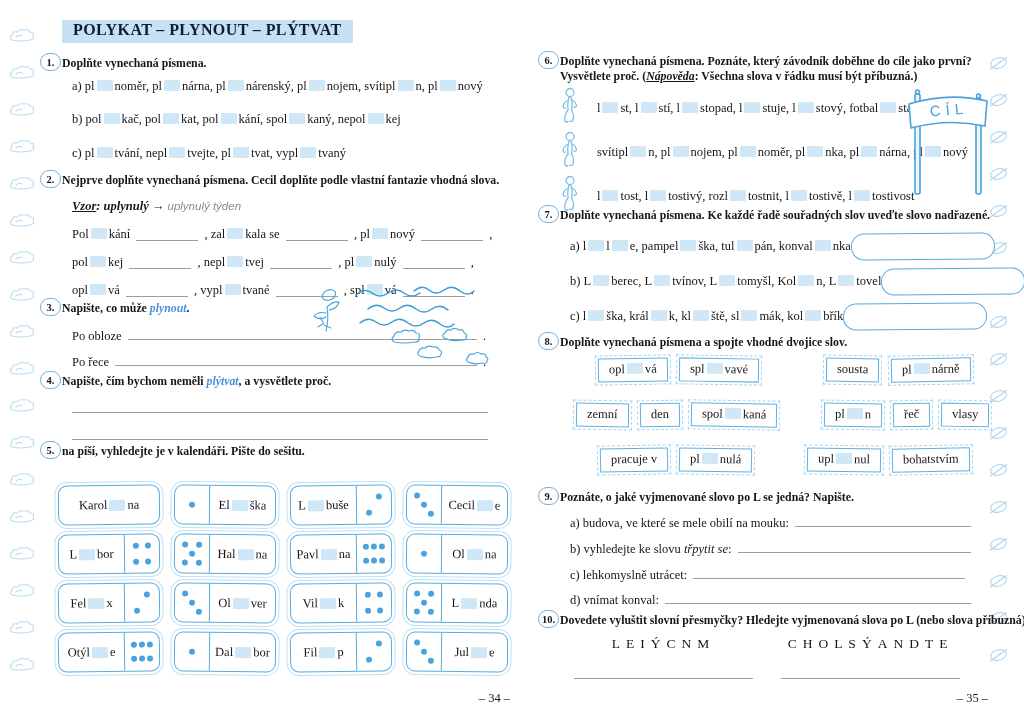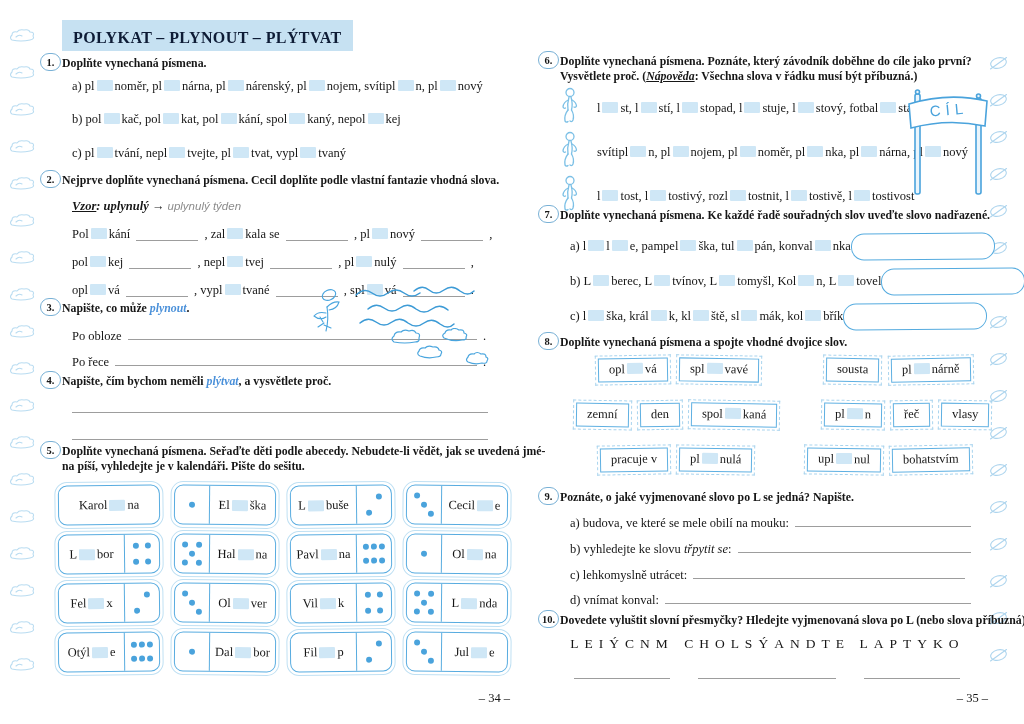--- a/index.html
+++ b/index.html
@@ -7,21 +7,21 @@
     --gap:#cfe7f6; --titlebg:#c6e1f2; --ink:#161616; --blue-word:#4a90d9;
     --line-gray:#9d9d9d; --sample-gray:#8c8c8c;
   }
   html,body{margin:0;padding:0;}
   body{width:1024px;height:724px;background:#ffffff;position:relative;overflow:hidden;
        font-family:"Liberation Serif",serif;color:var(--ink);}
   .page{position:absolute;top:0;height:724px;}
   #pl{left:38px;width:472px;}
   #pr{left:536px;width:452px;}
   .sec{position:absolute;left:24px;right:4px;white-space:nowrap;}
-  .title{display:inline-block;right:auto;background:var(--titlebg);padding:9px 11px 4px;
+  .title{display:inline-block;right:auto;background:var(--titlebg);padding:1px 11px 4px;
          font-weight:bold;font-size:16px;letter-spacing:.4px;color:#0e1c36;}
   .exhead{font-weight:bold;font-size:11.8px;}
   .exhead .h2{display:block;}
   .num{position:absolute;left:-22px;top:-3px;min-width:15px;height:15px;padding:1px 2px 0;
        border:1px solid #79b1d6;border-radius:11px;background:#fff;display:flex;
        align-items:center;justify-content:center;font-weight:bold;font-size:10.5px;}
   .exline{font-size:12.5px;margin-left:10px;}
   .gap{display:inline-block;width:16px;height:11px;background:var(--gap);
        border-radius:1px;vertical-align:-1px;margin:0 2px;}
   .blank{display:inline-block;border-bottom:1px solid var(--line-gray);height:13px;
@@ -348,21 +348,20 @@
 
     <div class="sec exhead" style="top:374px">
       <span class="num">4.</span>
       <span><span>Napište, čím bychom neměli </span><span class="seg-blue">plýtvat</span><span>, a vysvětlete proč.</span></span>
     </div>
     <div class="sec wline" style="top:398px;left:34px;width:416px"></div>
     <div class="sec wline" style="top:425px;left:34px;width:416px"></div>
 
     <div class="sec exhead" style="top:444px">
       <span class="num">5.</span>
-      <span>Doplňte vynechaná písmena. Seřaďte děti podle abecedy. Nebudete-li vědět, jak se uvedená jmé-</span>
       <span class="h2">na píší, vyhledejte je v kalendáři. Pište do sešitu.</span>
     </div>
     <div class="sec" id="dominoes" style="top:485px;left:20px;right:2px">
         <div class="domino">
           <div class="dlabel">
             <span>Karol</span>
             <span class="gap"></span>
             <span>na</span>
           </div>
         </div>
@@ -675,21 +674,17 @@
     </div>
     <div class="sec anarow" style="top:634px;right:14px">
       <div class="anacol">
         <span class="ana">LEIÝCNM</span>
         <div class="analine"></div>
       </div>
       <div class="anacol">
         <span class="ana">CHOLSÝANDTE</span>
         <div class="analine"></div>
       </div>
-      <div class="anacol">
-        <span class="ana">LAPTYKO</span>
-        <div class="analine"></div>
-      </div>
     </div>
 
     <div class="sec footer" style="top:691px">– 35 –</div>
   </div>
 </div>
 
 </body></html>

